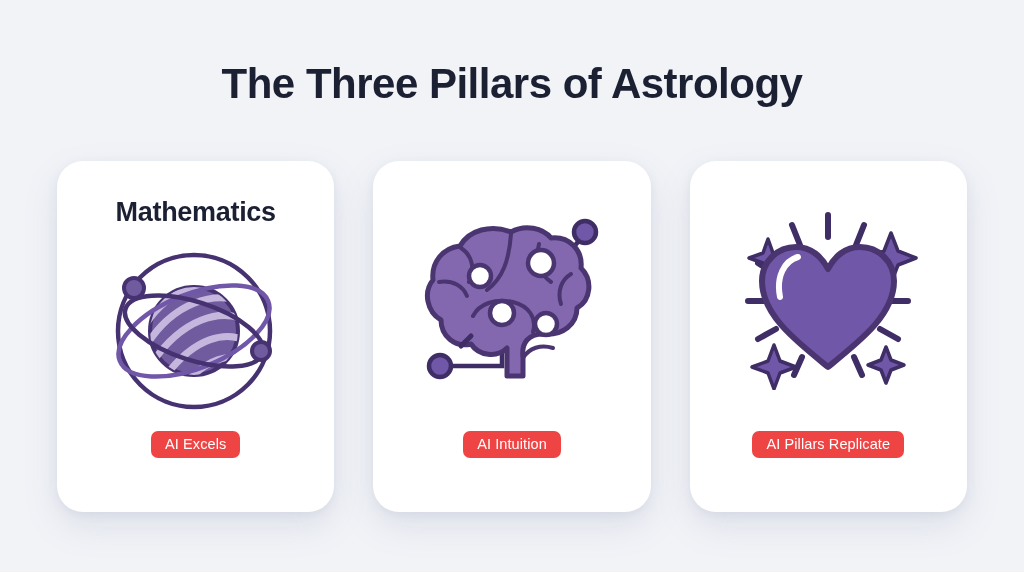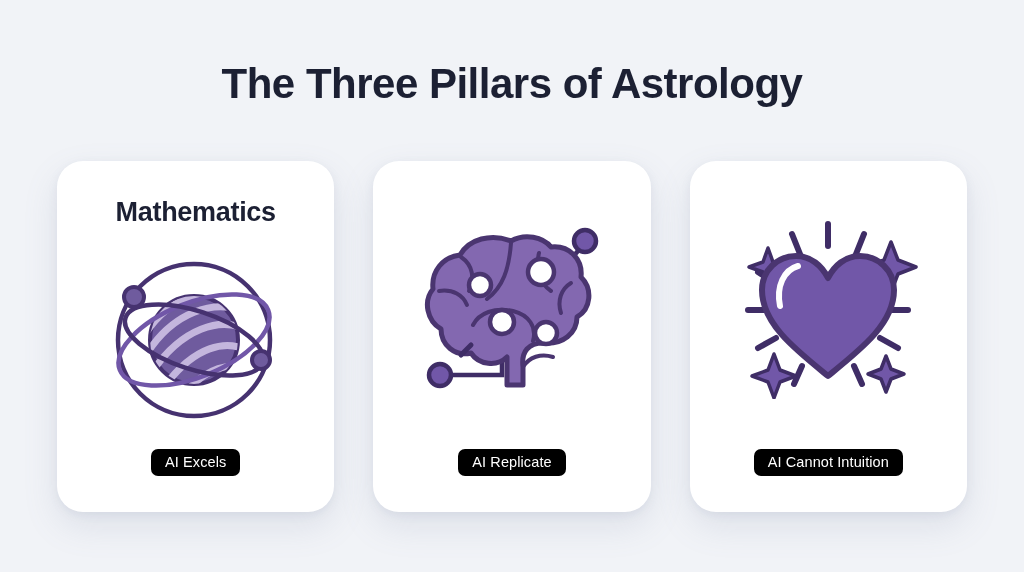--- a/index.html
+++ b/index.html
@@ -76,22 +76,22 @@
     display: flex;
     align-items: center;
     justify-content: center;
     width: 100%;
     padding-top: 4px;
   }
 
   .card-icon svg { display: block; }
 
   .badge {
-    margin-bottom: 36px;
-    background: #000000;
+    margin-bottom: 54px;
+    background: #ef4444;
     color: #ffffff;
     font-size: 14.5px;
     font-weight: normal;
     padding: 6px 14px 7px 14px;
     border-radius: 7px;
     white-space: nowrap;
     line-height: 1;
     letter-spacing: 0.1px;
   }
 </style>
@@ -185,21 +185,21 @@
 
           <g fill="#7157a8" stroke="#3f2d66" stroke-width="4.5">
             <circle cx="168" cy="24" r="11"></circle>
             <circle cx="23" cy="158" r="11"></circle>
           </g>
 
           <path d="M44 138 L 54 128" stroke="#3f2d66" stroke-width="5" stroke-linecap="round"></path>
         </svg>
       </div>
 
-      <div class="badge">AI Replicate</div>
+      <div class="badge">AI Intuition</div>
     </div>
 
     <div class="card">
 
       <div class="card-icon">
         <svg width="185" height="185" viewBox="0 0 185 185" aria-hidden="true">
 
           <g stroke="#3f2d66" stroke-width="6" stroke-linecap="round">
             <line x1="92" y1="10" x2="92" y2="32"></line>
             <line x1="56" y1="20" x2="64" y2="40"></line>
@@ -226,17 +226,17 @@
                    C 26 56, 42 42, 60 42
                    C 75 42, 86 52, 92 64
                    C 98 52, 109 42, 124 42
                    C 142 42, 158 56, 158 76
                    C 158 110, 124 136, 92 162 Z" fill="#7157a8" stroke="#4a3570" stroke-width="6" stroke-linejoin="round"></path>
 
           <path d="M44 92 C 40 72, 48 56, 62 52" fill="none" stroke="#ffffff" stroke-width="6" stroke-linecap="round"></path>
         </svg>
       </div>
 
-      <div class="badge">AI Cannot Intuition</div>
+      <div class="badge">AI Pillars Replicate</div>
     </div>
 
   </div>
 </div>
 
 </body></html>

